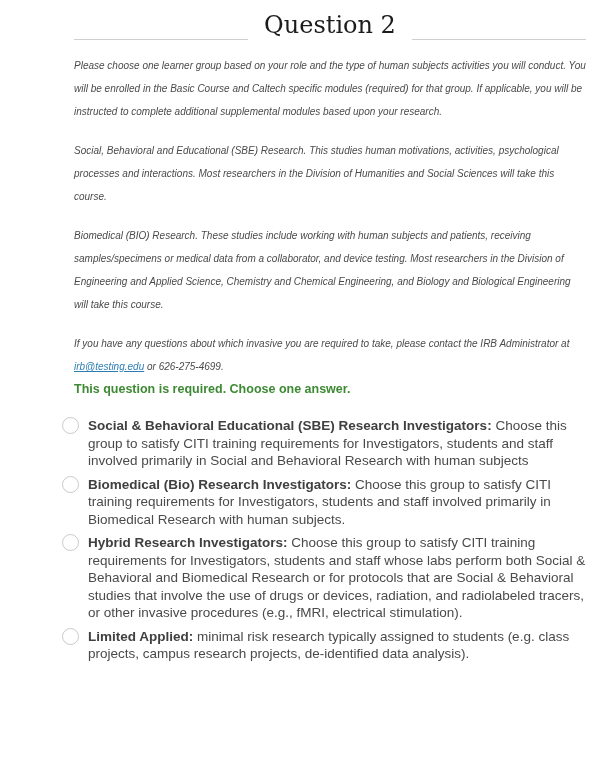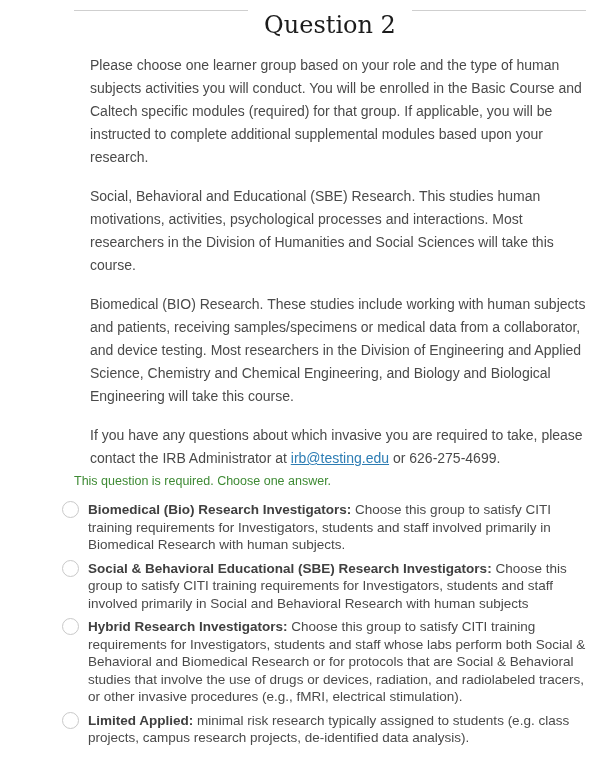--- a/index.html
+++ b/index.html
@@ -5,39 +5,40 @@
   * { margin: 0; padding: 0; box-sizing: border-box; }
   html, body { background: #ffffff; }
   body {
     width: 614px; height: 776px; overflow: hidden;
     font-family: "Liberation Sans", sans-serif;
     -webkit-font-smoothing: antialiased;
   }
   .container { padding: 10px 28px 0 74px; }
 
   
-  .title-row { display: flex; align-items: flex-start; gap: 16px; margin-bottom: 14px; }
+  .title-row { display: flex; align-items: flex-end; gap: 16px; margin-bottom: 14px; }
   .title-row .rule { flex: 1 1 auto; height: 1px; background: #cfcfcf; }
   h1.page-title {
     font-family: "DejaVu Serif", "Liberation Serif", serif;
     font-size: 24px; font-weight: 400; color: #1c1c1c; line-height: 30px;
     white-space: nowrap;
   }
 
   p.body-text {
-    font-size: 14px; line-height: 23px; color: #4a4a4a;
-    margin: 0 0 16px 16px;
+    font-size: 10px; line-height: 23px; color: #4a4a4a;
+    margin: 0 0 16px 0;
+    font-style: italic;
   }
   p.contact { margin-bottom: 3px; }
   a.email-link { color: var(--link-blue, #2d7db4); text-decoration: underline; cursor: pointer; }
 
   .required-note {
-    font-size: 12.5px; line-height: 16px; font-weight: 400;
+    font-size: 12.5px; line-height: 16px; font-weight: 700;
     color: var(--accent-green, #3e8a34);
-    margin: 0 0 12px 0;
+    margin: 0 0 20px 0;
   }
 
   .options { margin-left: -12px; }
   .option { display: flex; align-items: flex-start; margin-bottom: 6px; cursor: pointer; }
   .radio {
     width: 17px; height: 17px; flex: 0 0 auto;
     border: 1px solid #c9c9c9; border-radius: 50%;
     background: #ffffff; margin-right: 9px; margin-top: 0px;
   }
   .option-text { font-size: 13.5px; line-height: 17.5px; color: #4a4a4a; }
@@ -61,26 +62,26 @@
   <p class="body-text">Biomedical (BIO) Research. These studies include working with human subjects and patients, receiving samples/specimens or medical data from a collaborator, and device testing. Most researchers in the Division of Engineering and Applied Science, Chemistry and Chemical Engineering, and Biology and Biological Engineering will take this course.</p>
 
   <p class="body-text contact"><span>If you have any questions about which invasive you are required to take, please contact the IRB Administrator at </span><a class="email-link" href="#">irb@testing.edu</a><span> or 626-275-4699.</span></p>
 
   <p class="required-note">This question is required. Choose one answer.</p>
 
   <div class="options">
 
     <div class="option">
       <span class="radio"></span>
-      <div class="option-text"><strong>Biomedical (Bio) Research Investigators:</strong><span> Choose this group to satisfy CITI training requirements for Investigators, students and staff involved primarily in Biomedical Research with human subjects.</span></div>
+      <div class="option-text"><strong>Social &amp; Behavioral Educational (SBE) Research Investigators:</strong><span> Choose this group to satisfy CITI training requirements for Investigators, students and staff involved primarily in Social and Behavioral Research with human subjects</span></div>
     </div>
 
     <div class="option">
       <span class="radio"></span>
-      <div class="option-text"><strong>Social &amp; Behavioral Educational (SBE) Research Investigators:</strong><span> Choose this group to satisfy CITI training requirements for Investigators, students and staff involved primarily in Social and Behavioral Research with human subjects</span></div>
+      <div class="option-text"><strong>Biomedical (Bio) Research Investigators:</strong><span> Choose this group to satisfy CITI training requirements for Investigators, students and staff involved primarily in Biomedical Research with human subjects.</span></div>
     </div>
 
     <div class="option">
       <span class="radio"></span>
       <div class="option-text"><strong>Hybrid Research Investigators:</strong><span> Choose this group to satisfy CITI training requirements for Investigators, students and staff whose labs perform both Social &amp; Behavioral and Biomedical Research or for protocols that are Social &amp; Behavioral studies that involve the use of drugs or devices, radiation, and radiolabeled tracers, or other invasive procedures (e.g., fMRI, electrical stimulation).</span></div>
     </div>
 
     <div class="option">
       <span class="radio"></span>
       <div class="option-text"><strong>Limited Applied:</strong><span> minimal risk research typically assigned to students (e.g. class projects, campus research projects, de-identified data analysis).</span></div>

